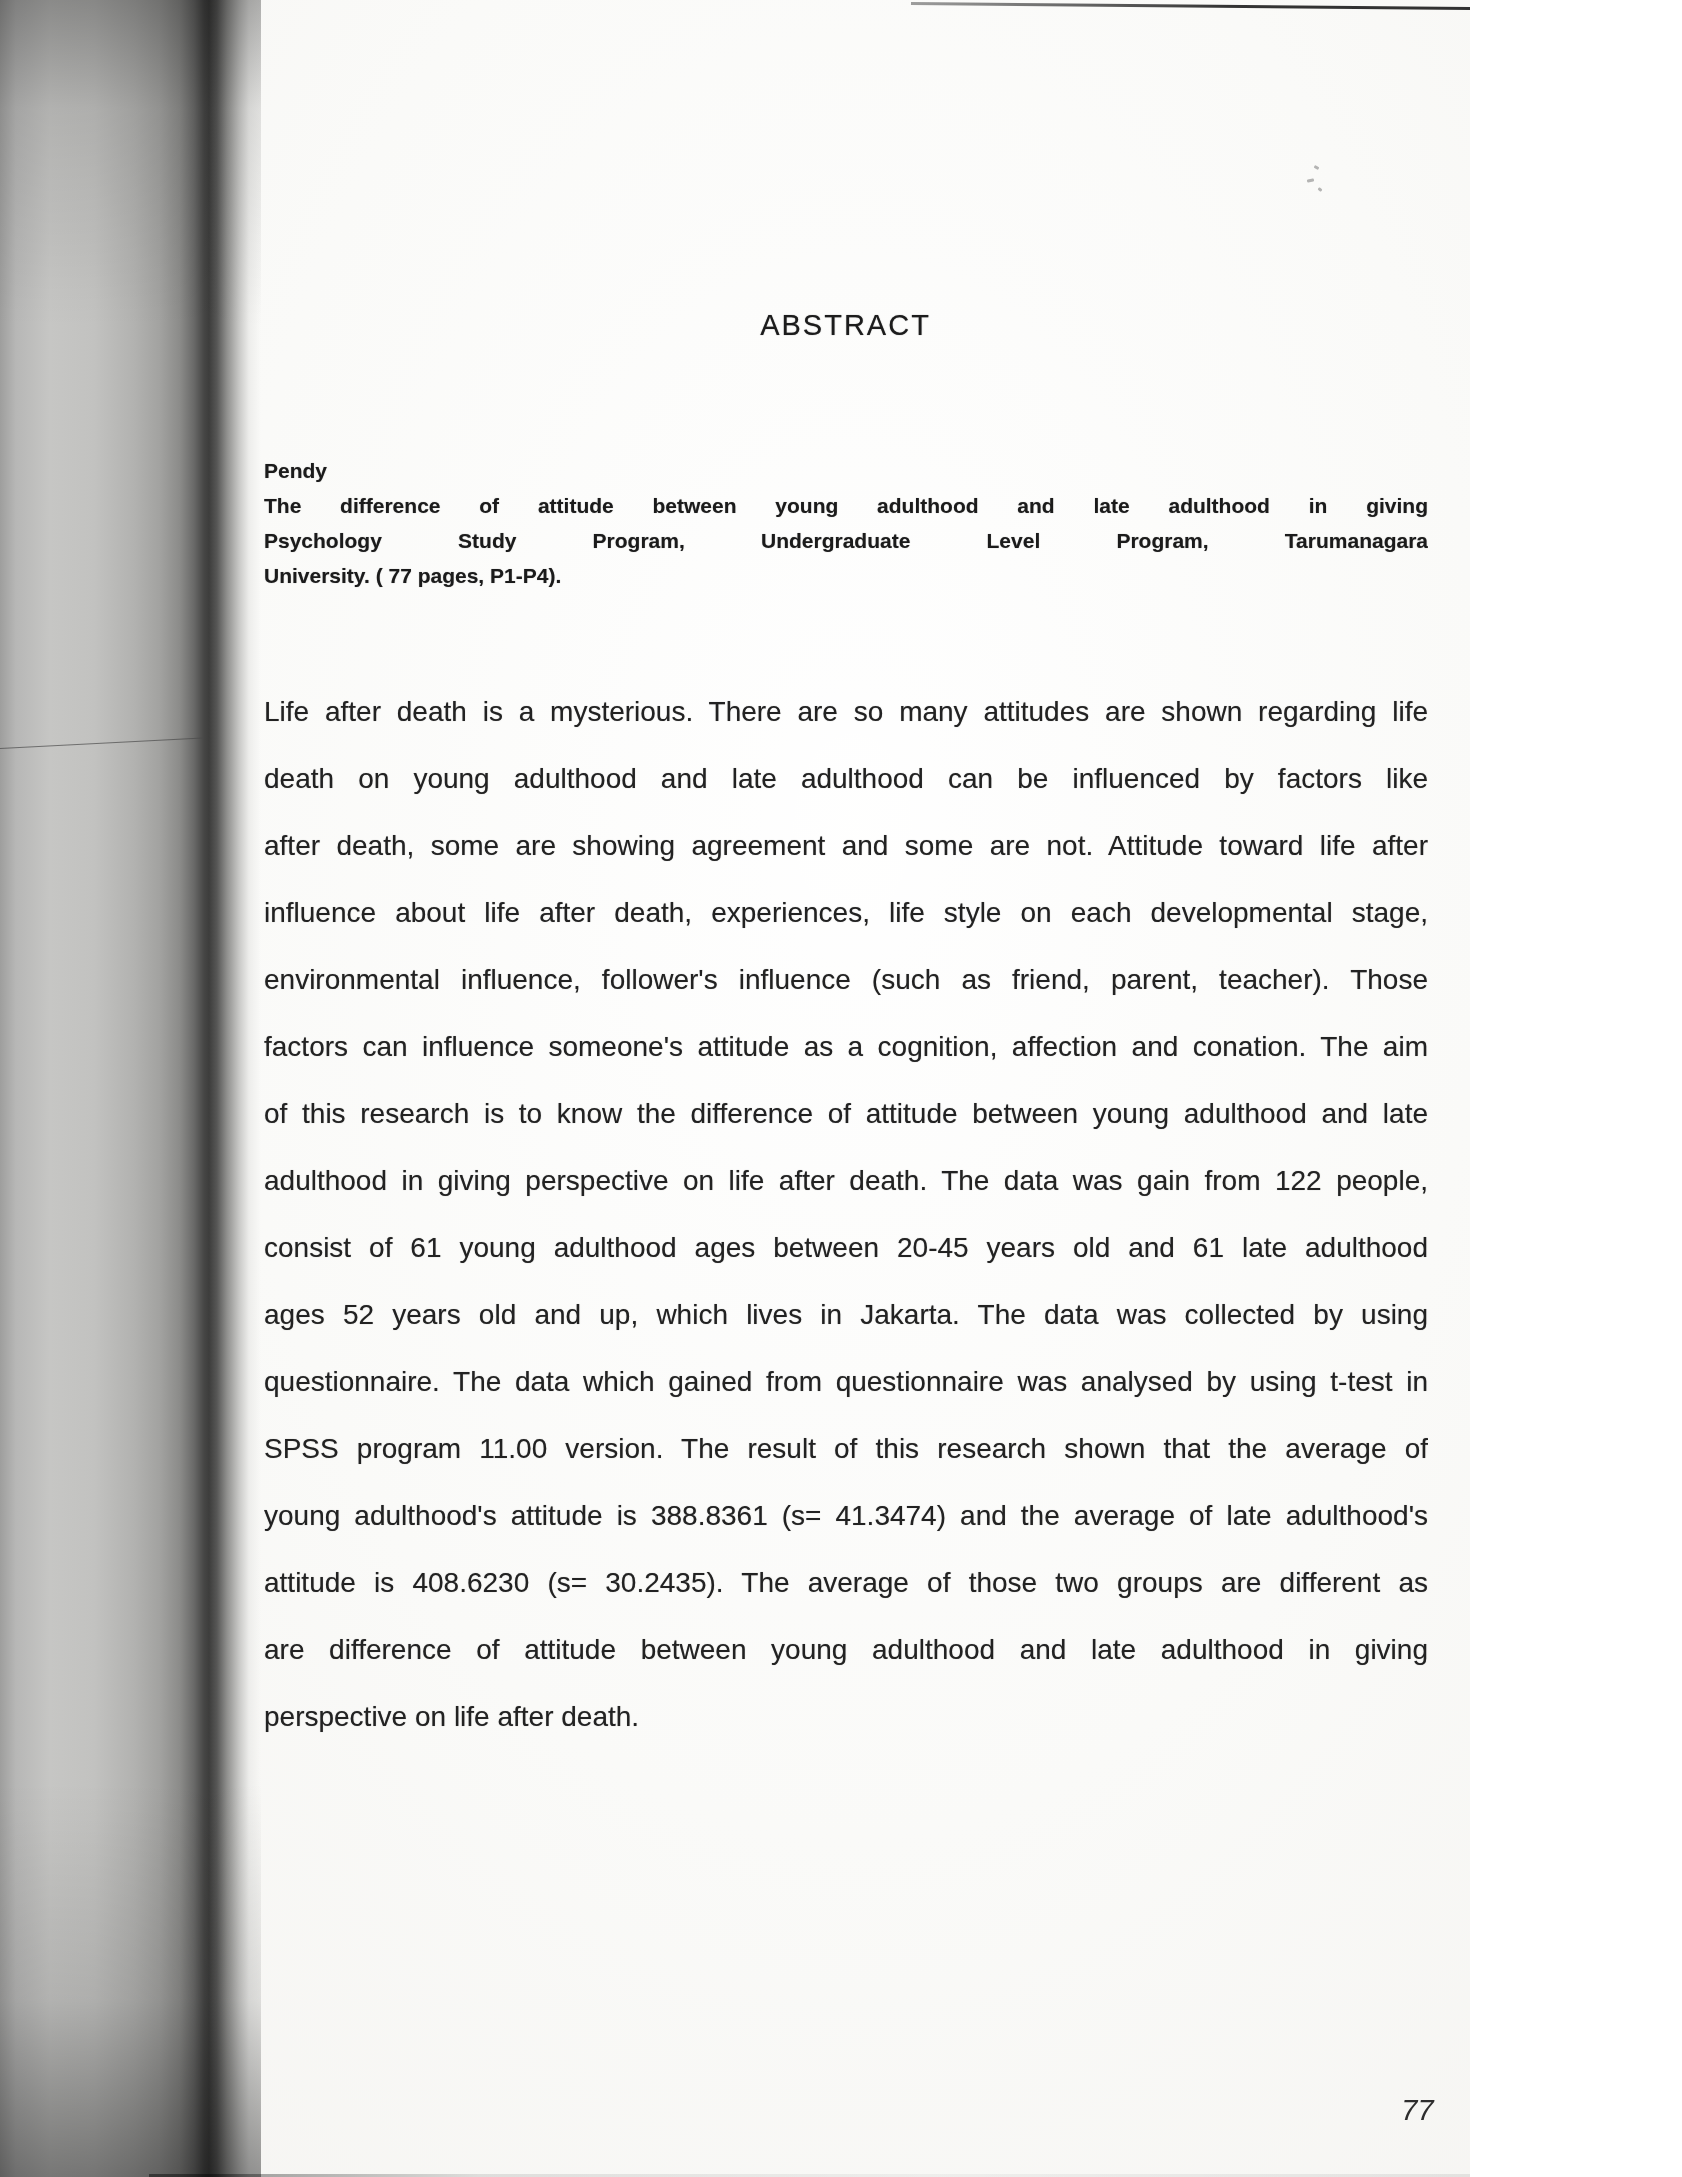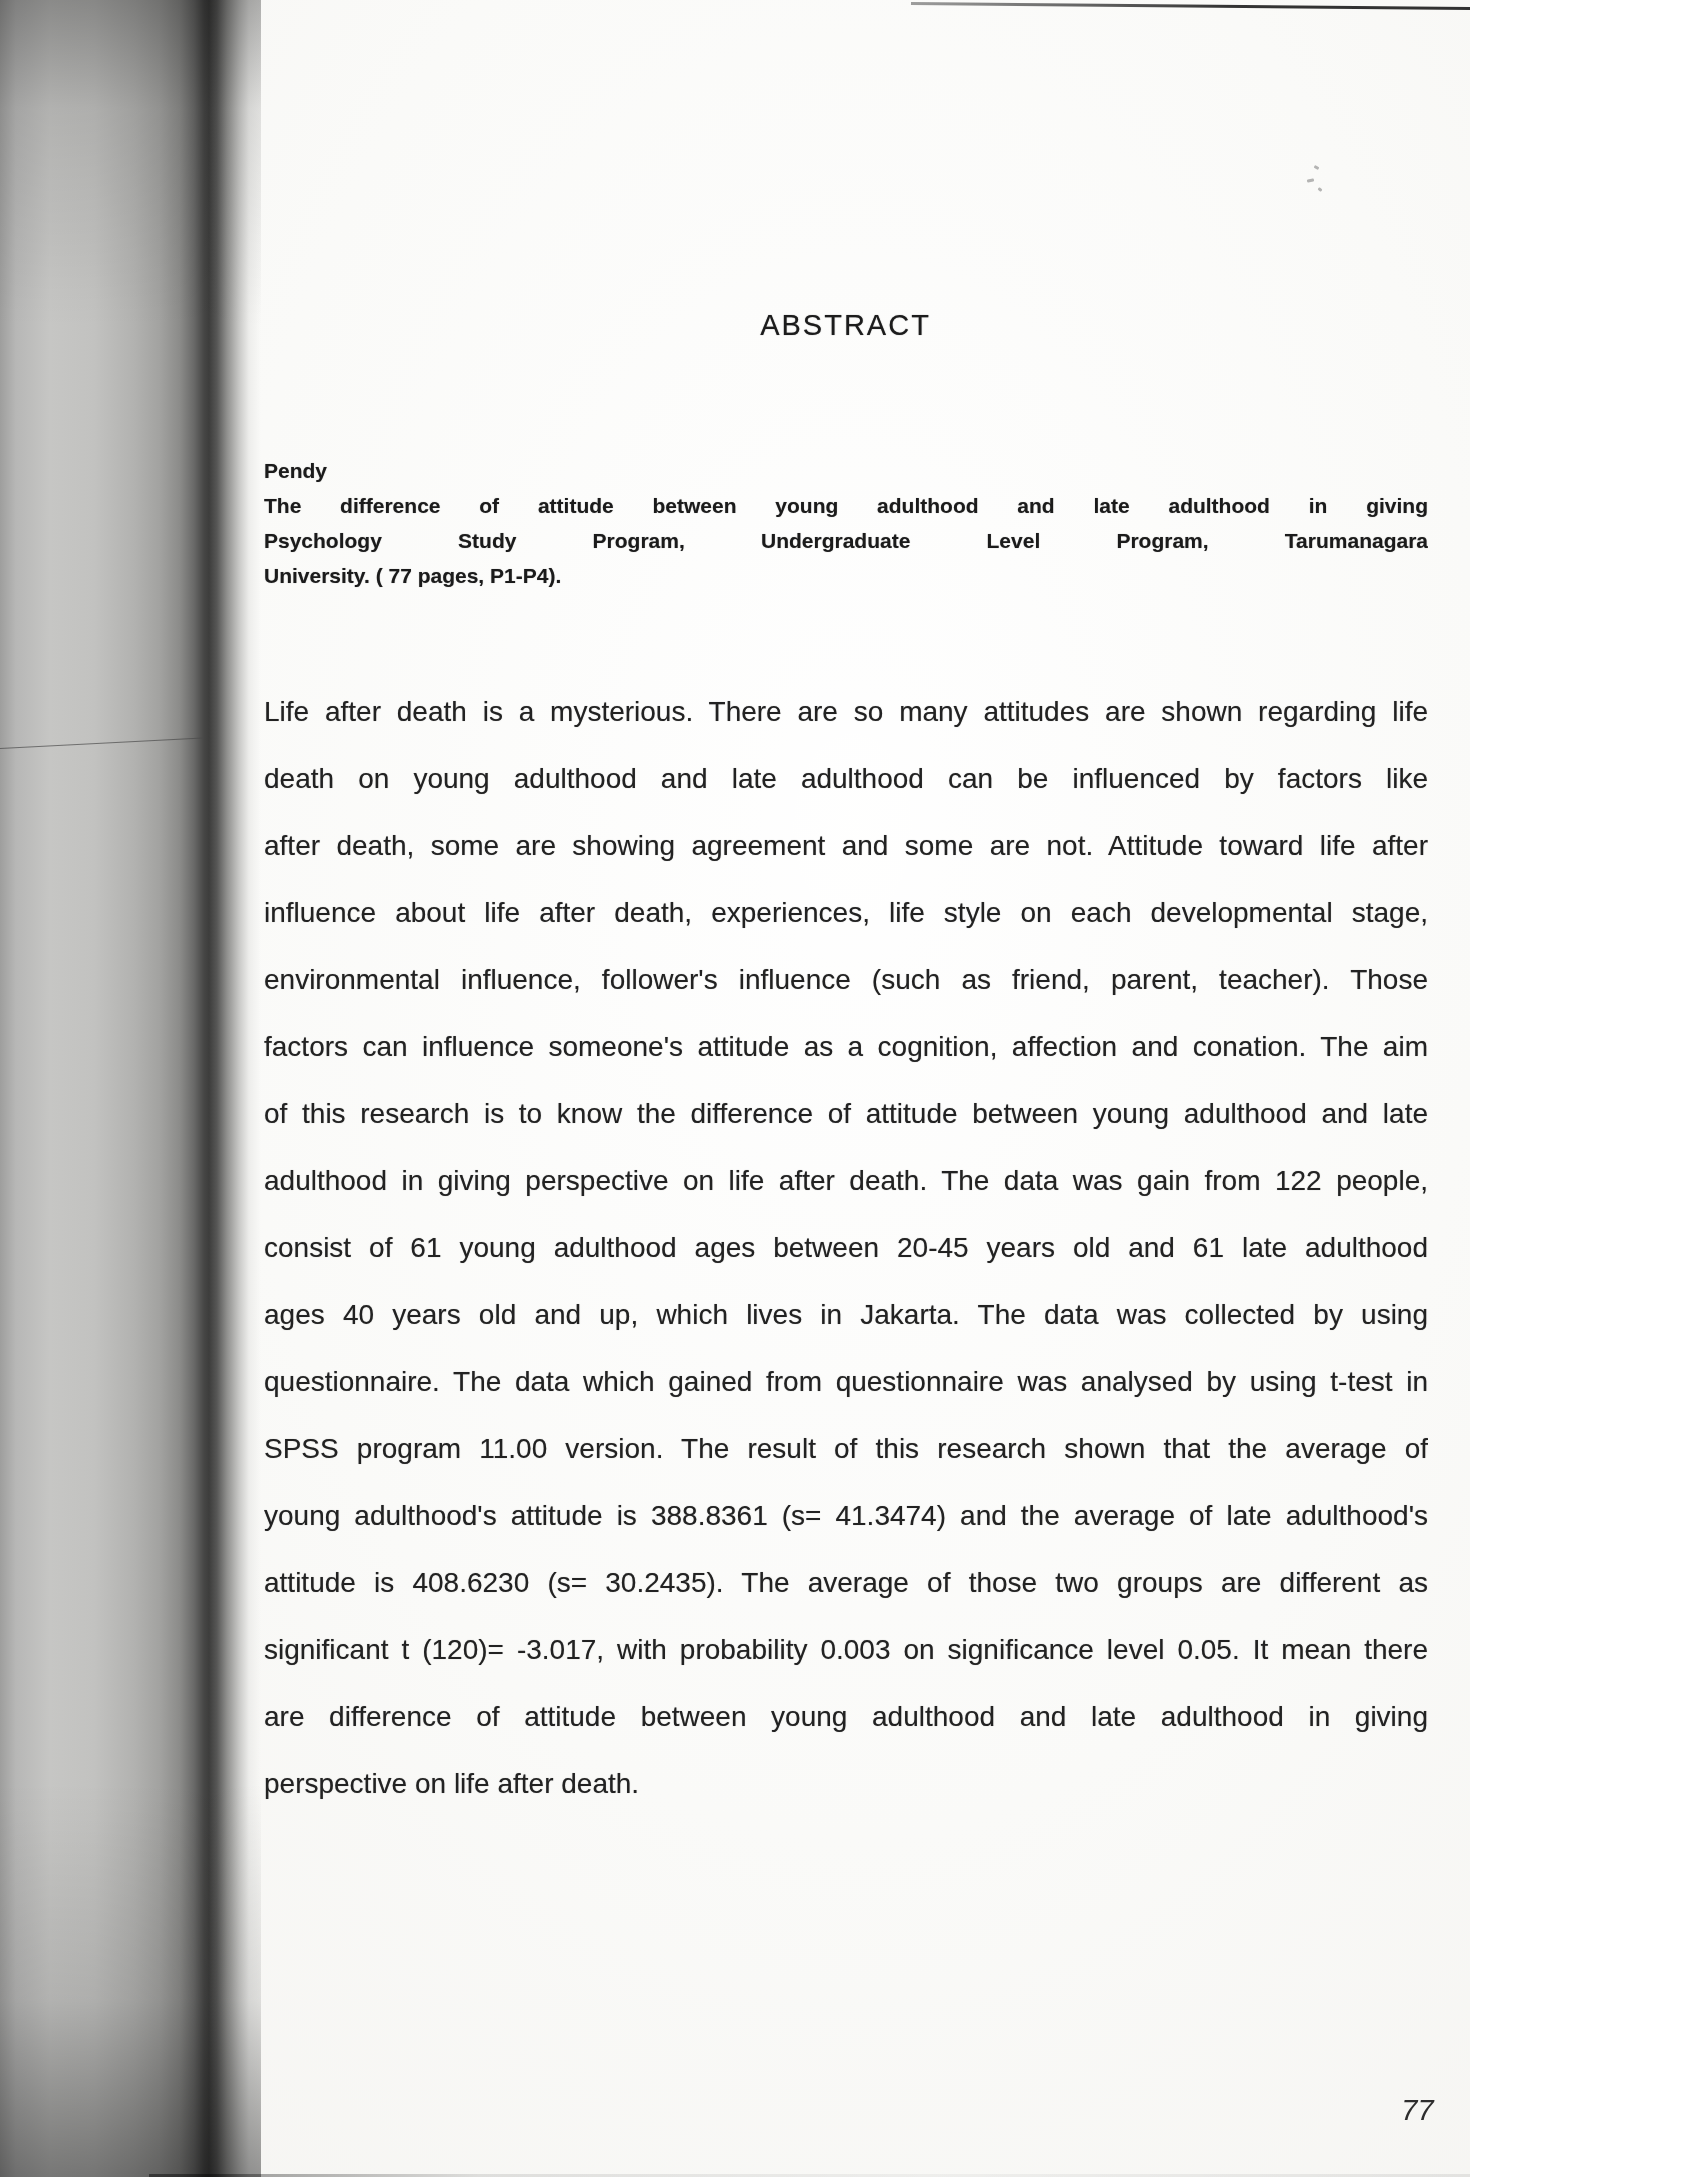--- a/index.html
+++ b/index.html
@@ -180,26 +180,25 @@
   <div class="body-block justify-lines">
       <div class="line">Life after death is a mysterious. There are so many attitudes are shown regarding life</div>
       <div class="line">death on young adulthood and late adulthood can be influenced by factors like</div>
       <div class="line">after death, some are showing agreement and some are not. Attitude toward life after</div>
       <div class="line">influence about life after death, experiences, life style on each developmental stage,</div>
       <div class="line">environmental influence, follower's influence (such as friend, parent, teacher). Those</div>
       <div class="line">factors can influence someone's attitude as a cognition, affection and conation. The aim</div>
       <div class="line">of this research is to know the difference of attitude between young adulthood and late</div>
       <div class="line">adulthood in giving perspective on life after death. The data was gain from 122 people,</div>
       <div class="line">consist of 61 young adulthood ages between 20-45 years old and 61 late adulthood</div>
-      <div class="line">ages 40 years old and up, which lives in Jakarta. The data was collected by using</div>
+      <div class="line">ages 52 years old and up, which lives in Jakarta. The data was collected by using</div>
       <div class="line">questionnaire. The data which gained from questionnaire was analysed by using t-test in</div>
       <div class="line">SPSS program 11.00 version. The result of this research shown that the average of</div>
       <div class="line">young adulthood's attitude is 388.8361 (s= 41.3474) and the average of late adulthood's</div>
       <div class="line">attitude is 408.6230 (s= 30.2435). The average of those two groups are different as</div>
-      <div class="line">significant t (120)= -3.017, with probability 0.003 on significance level 0.05. It mean there</div>
       <div class="line">are difference of attitude between young adulthood and late adulthood in giving</div>
       <div class="line">perspective on life after death.</div>
     </div>
 
   <div class="page-number">77</div>
 
 </div>
 
 
 </body></html>

